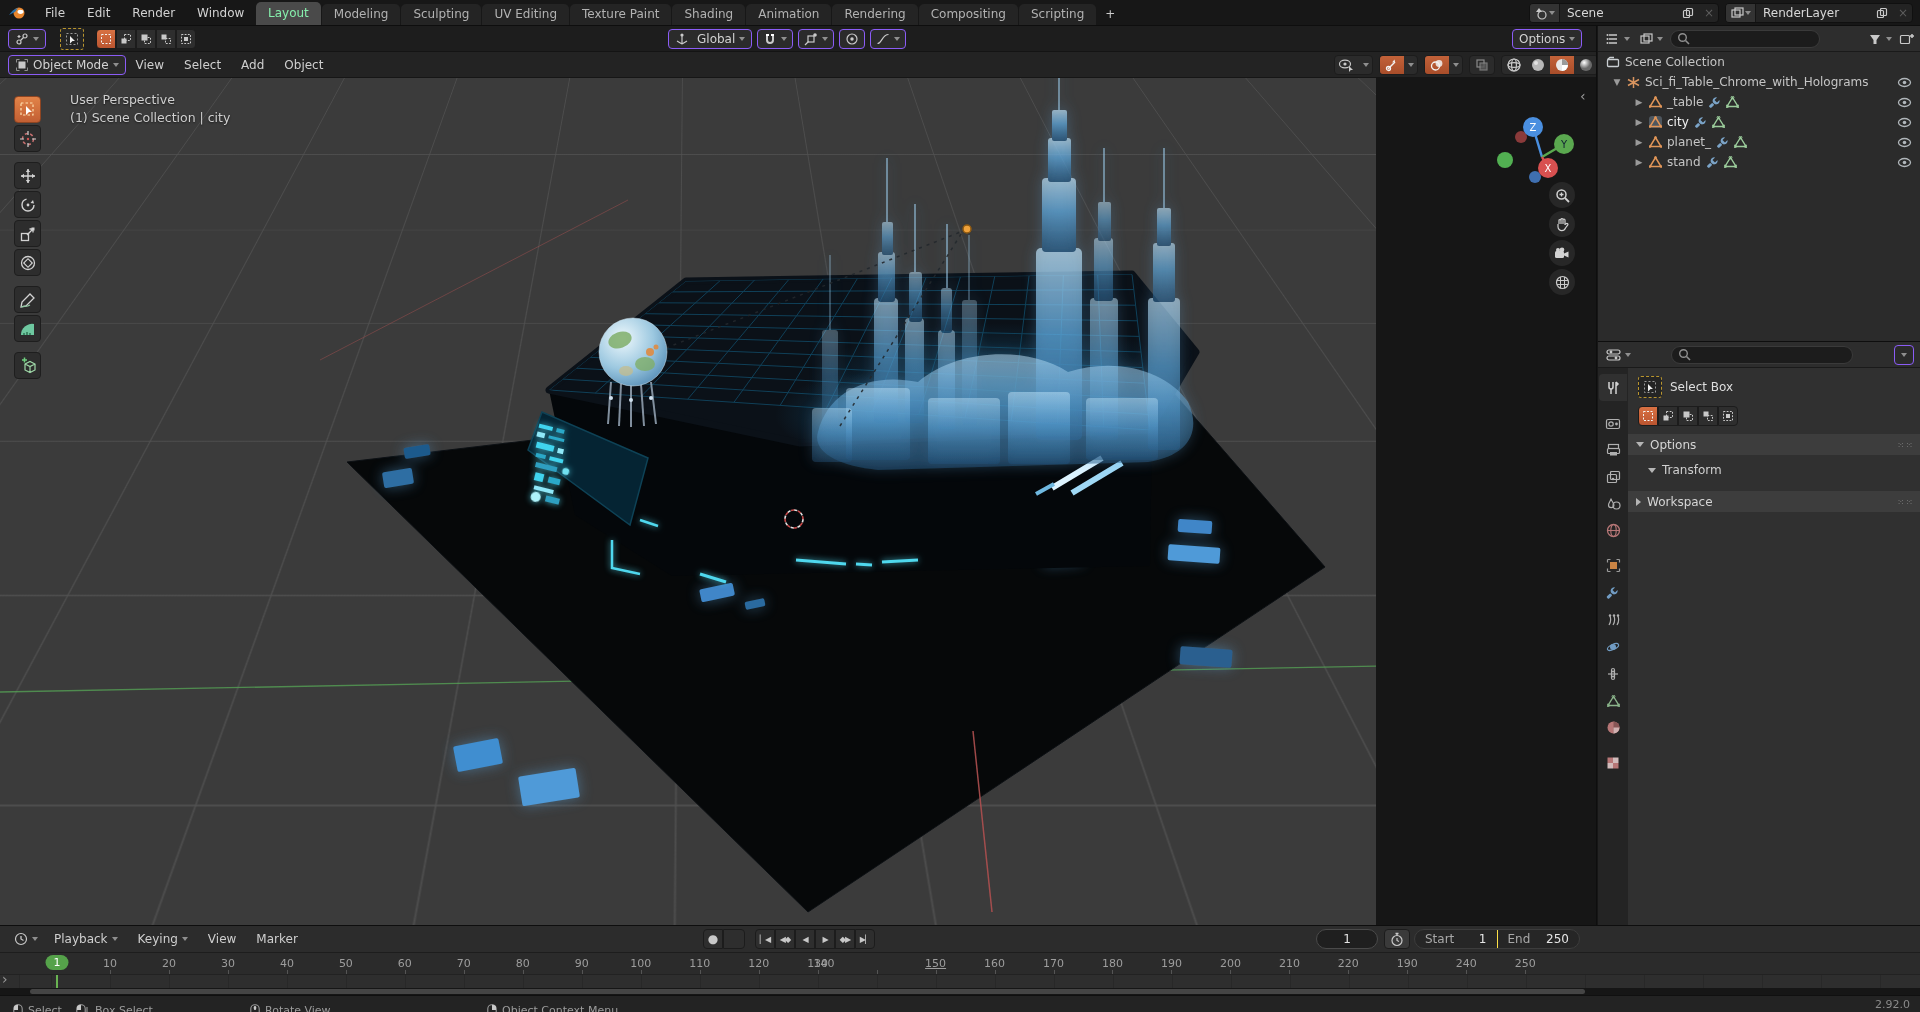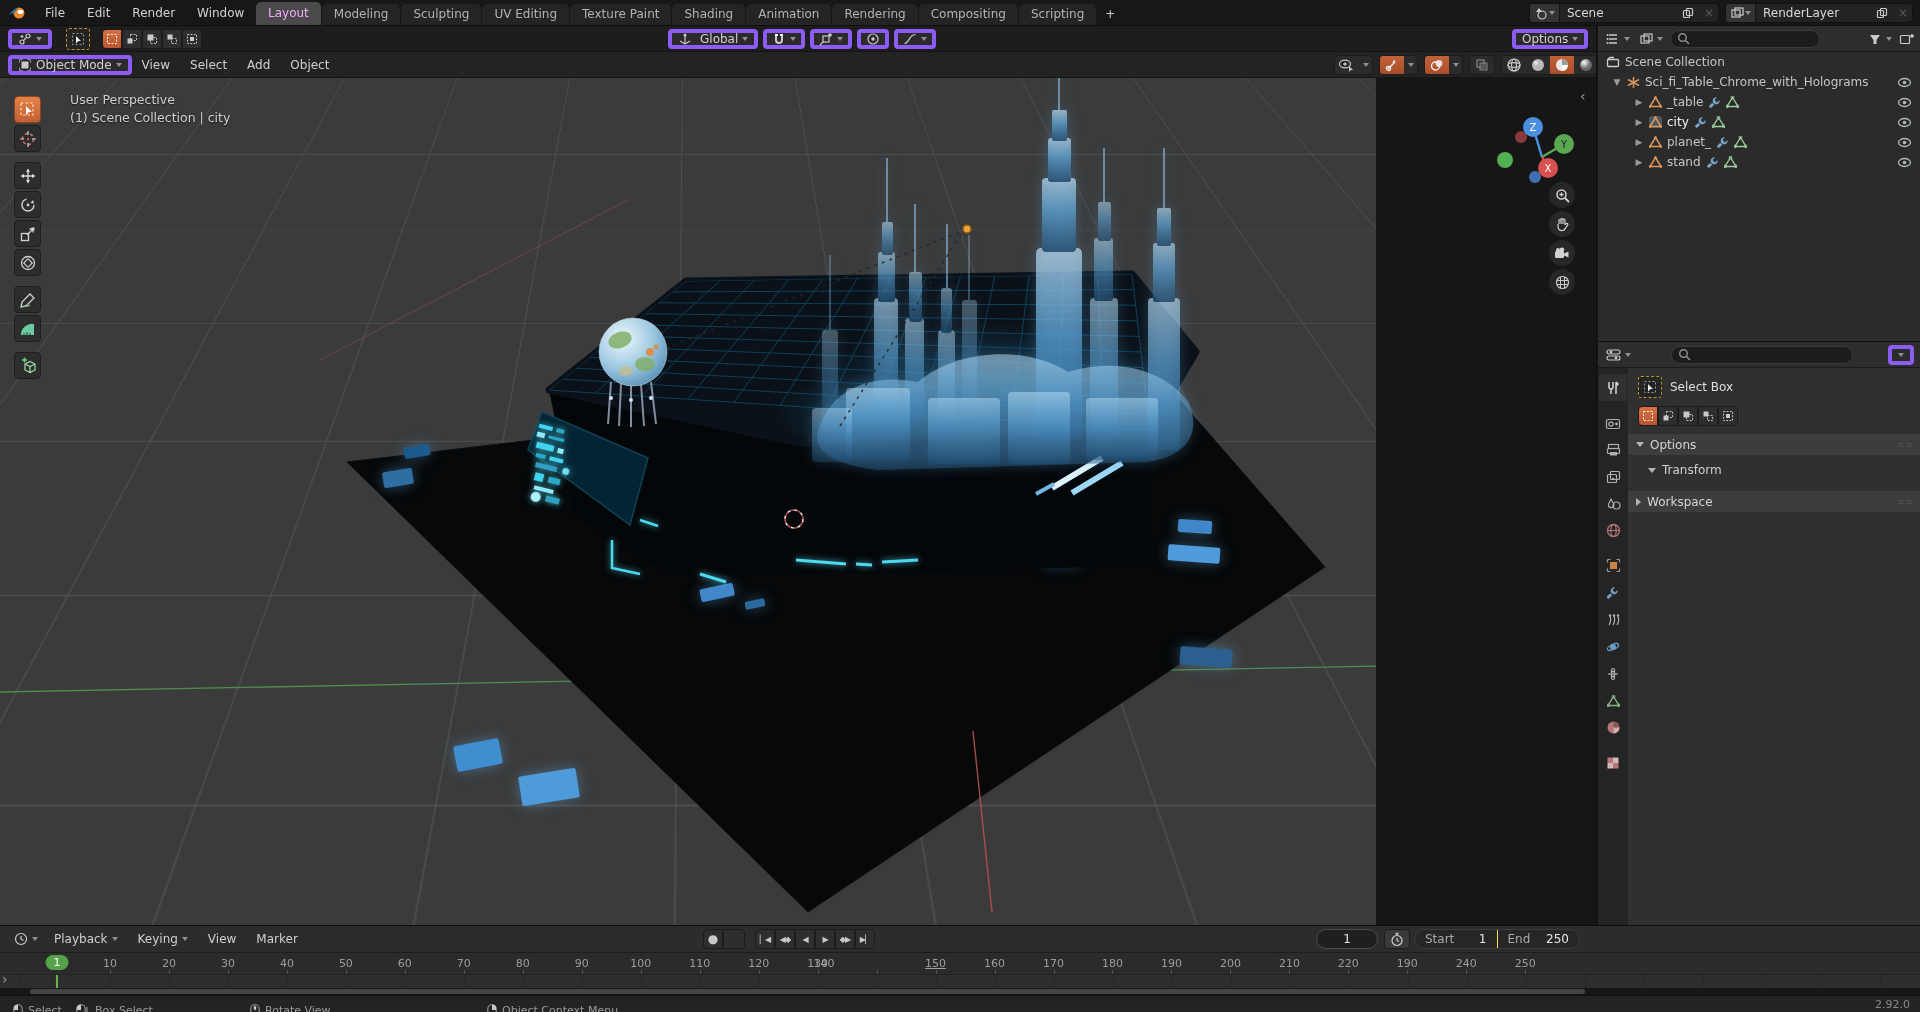--- a/index.html
+++ b/index.html
@@ -9,21 +9,21 @@
   #app { position:relative; width:1920px; height:1012px; }
 
   
   #topbar { position:absolute; left:0; top:0; width:1920px; height:26px; background:#171717;
     display:flex; align-items:center; border-bottom:1px solid #0e0e0e; }
   .logo { width:34px; display:flex; justify-content:center; }
   .menu-item { padding:0 11px; color:#d2d2d2; cursor:default; }
   #ws-tabs { position:absolute; left:256px; bottom:0; display:flex; align-items:flex-end; gap:1px; }
   .ws-tab { height:21px; padding:3px 12px 0 12px; background:#242424; color:#b2b2b2;
     border-radius:5px 5px 0 0; white-space:nowrap; }
-  .ws-tab.active { background:#4a4a4a; color:#f0abfc; height:23px; padding-top:4px; }
+  .ws-tab.active { background:#4a4a4a; color:#86efac; height:23px; padding-top:4px; }
   .ws-tab.add { background:transparent; color:#cccccc; padding:3px 8px 0 8px; }
   .id-block { position:absolute; top:3px; height:20px; display:flex; align-items:center;
     background:#232323; border:1px solid #101010; border-radius:4px; overflow:hidden; }
   #scene-block { left:1529px; width:190px; }
   #layer-block { left:1725px; width:188px; }
   .id-icon-well { width:30px; height:100%; background:#333333; display:flex; align-items:center;
     justify-content:center; gap:1px; border-right:1px solid #151515; }
   .id-label { flex:1; padding-left:7px; color:#d8d8d8; }
   .id-op { width:18px; text-align:center; color:#9a9a9a; }
   .id-op.dim { color:#5d5d5d; }
@@ -36,21 +36,21 @@
     border-top:1px solid #0e0e0e; }
   #timeline { position:absolute; left:0; top:925px; width:1920px; height:70px; background:#2b2b2b;
     border-top:1px solid #0e0e0e; }
   #statusbar { position:absolute; left:0; top:995px; width:1920px; height:17px; background:#232323;
     border-top:1px solid #101010; display:flex; align-items:center; color:#9c9c9c; font-size:11px; }
 
   
   .vp-row { position:relative; width:100%; height:26px; display:flex; align-items:center; }
   #row-tool { background:#1d1d1d; border-bottom:1px solid #141414; }
   #row-header { background:#232323; border-bottom:1px solid #161616; }
-  .widget { display:flex; align-items:center; gap:4px; background:#2b2b2b; border:4px solid #8b5cf6;
+  .widget { display:flex; align-items:center; gap:4px; background:#2b2b2b; border:1px solid #8b5cf6;
     border-radius:4px; height:20px; padding:0 6px; color:#d2d2d2; }
   .flatmenu { padding:0 10px; color:#cfcfcf; }
   .caret { width:0; height:0; border-left:3.5px solid transparent; border-right:3.5px solid transparent;
     border-top:4px solid #8f8f8f; display:inline-block; }
   .active-tool-box { width:24px; height:22px; margin-left:14px; border:1px dashed #b9952e; border-radius:3px;
     display:flex; align-items:center; justify-content:center; background:#242424; }
   .selmode-group { display:flex; margin-left:12px; }
   .selmode-btn { width:20px; height:20px; background:#2e2e2e; border:1px solid #1c1c1c;
     display:flex; align-items:center; justify-content:center; }
   .selmode-btn:first-child { border-radius:4px 0 0 4px; }

